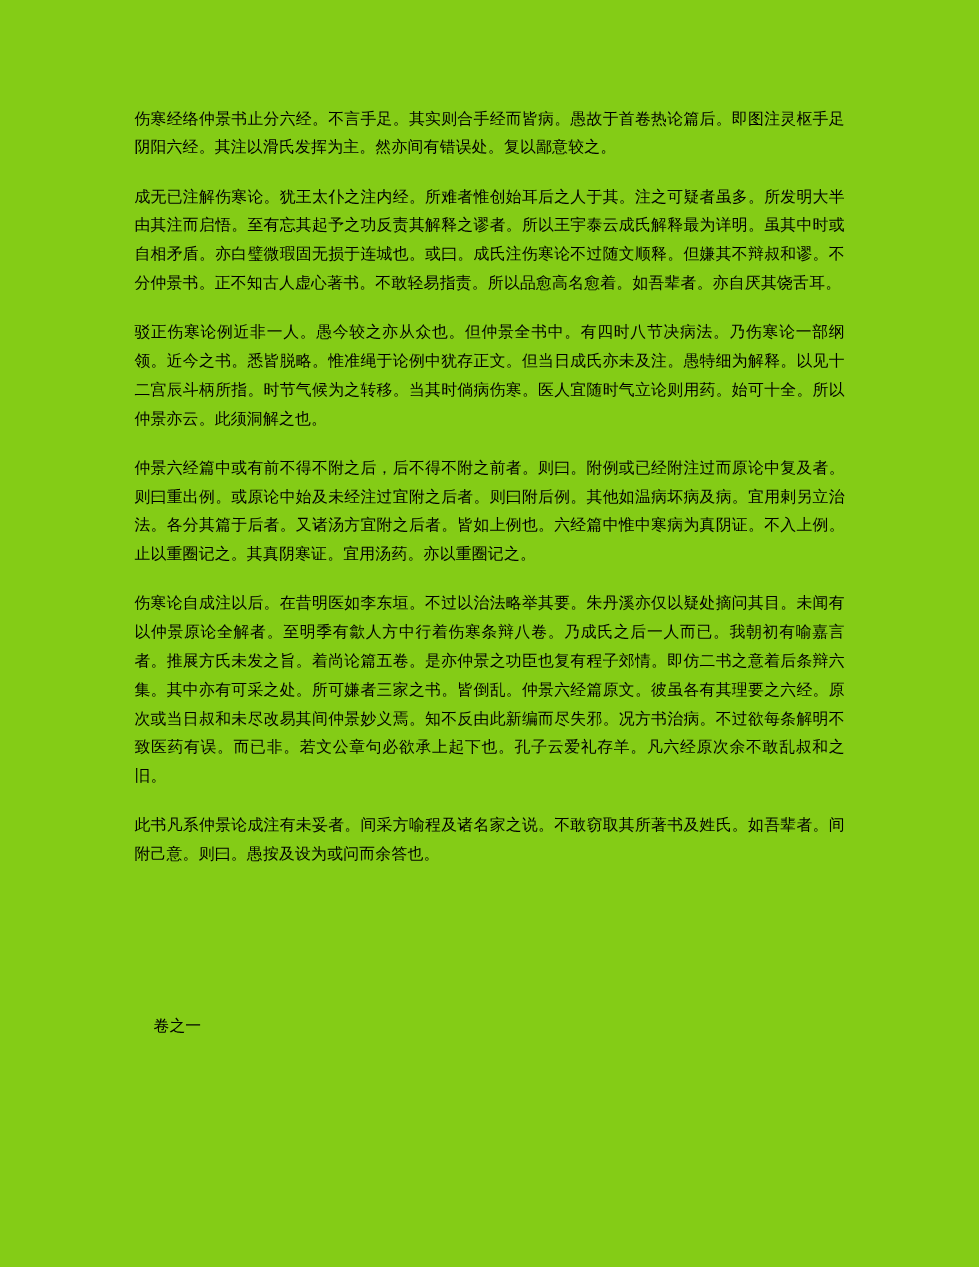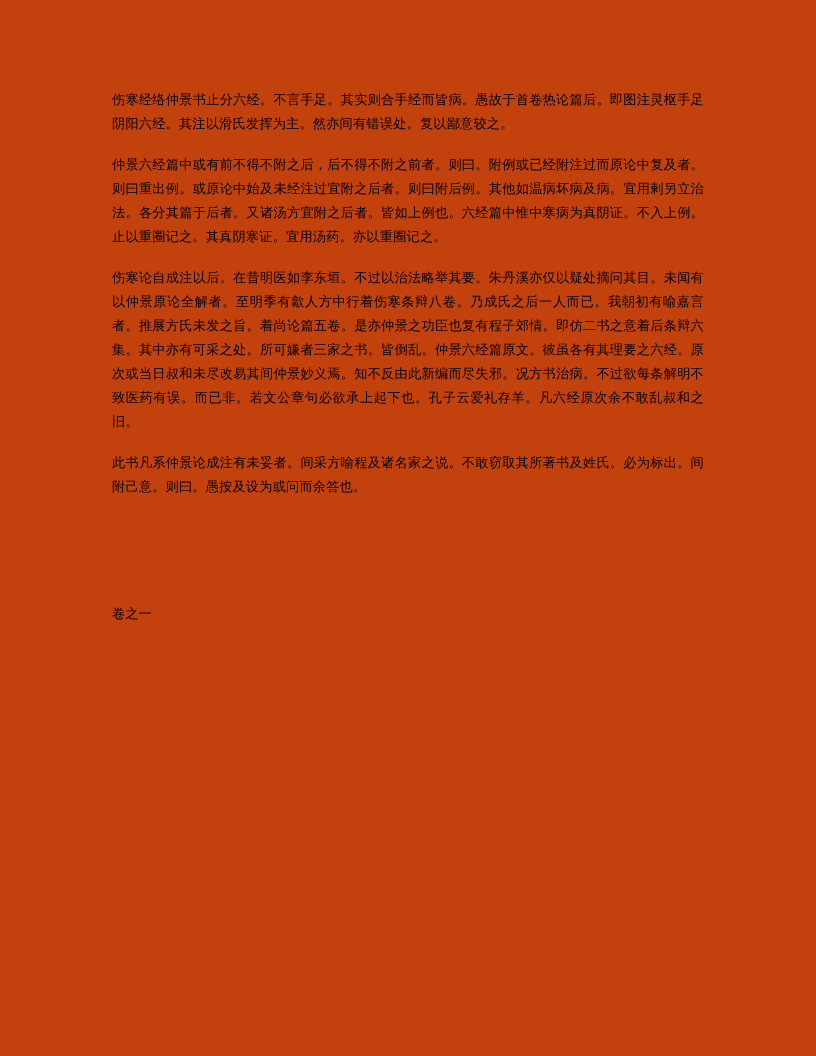--- a/index.html
+++ b/index.html
@@ -3,21 +3,21 @@
 <meta charset="utf-8">
 <style>
   html, body {
     margin: 0;
     padding: 0;
     background: #ffffff;
   }
   .page {
     width: 816px;
     height: 1056px;
-    background: #c2410c;
+    background: #84cc16;
     position: relative;
     box-sizing: border-box;
     padding: 88px 50px 0 112px;
     font-family: "DejaVu Sans", "Liberation Sans", sans-serif;
     color: #000000;
   }
   .doc-body {
     width: 592px;
   }
   p.para {
@@ -34,33 +34,35 @@
   }
   .spacer-large {
     height: 86px;
   }
   .spacer-mid {
     height: 64px;
   }
   .chapter-title {
     font-size: 13.2px;
     line-height: 24px;
-    margin: 0;
+    margin: 16px;
     color: #000;
   }
 </style>
 </head>
 <body>
 
 <div class="page">
   <div class="doc-body">
     <p class="para">伤寒经络仲景书止分六经。不言手足。其实则合手经而皆病。愚故于首卷热论篇后。即图注灵枢手足阴阳六经。其注以滑氏发挥为主。然亦间有错误处。复以鄙意较之。</p>
+    <p class="para">成无已注解伤寒论。犹王太仆之注内经。所难者惟创始耳后之人于其。注之可疑者虽多。所发明大半由其注而启悟。至有忘其起予之功反责其解释之谬者。所以王宇泰云成氏解释最为详明。虽其中时或自相矛盾。亦白璧微瑕固无损于连城也。或曰。成氏注伤寒论不过随文顺释。但嫌其不辩叔和谬。不分仲景书。正不知古人虚心著书。不敢轻易指责。所以品愈高名愈着。如吾辈者。亦自厌其饶舌耳。</p>
+    <p class="para">驳正伤寒论例近非一人。愚今较之亦从众也。但仲景全书中。有四时八节决病法。乃伤寒论一部纲领。近今之书。悉皆脱略。惟准绳于论例中犹存正文。但当日成氏亦未及注。愚特细为解释。以见十二宫辰斗柄所指。时节气候为之转移。当其时倘病伤寒。医人宜随时气立论则用药。始可十全。所以仲景亦云。此须洞解之也。</p>
     <p class="para">仲景六经篇中或有前不得不附之后，后不得不附之前者。则曰。附例或已经附注过而原论中复及者。则曰重出例。或原论中始及未经注过宜附之后者。则曰附后例。其他如温病坏病及病。宜用剌另立治法。各分其篇于后者。又诸汤方宜附之后者。皆如上例也。六经篇中惟中寒病为真阴证。不入上例。止以重圈记之。其真阴寒证。宜用汤药。亦以重圈记之。</p>
     <p class="para">伤寒论自成注以后。在昔明医如李东垣。不过以治法略举其要。朱丹溪亦仅以疑处摘问其目。未闻有以仲景原论全解者。至明季有歙人方中行着伤寒条辩八卷。乃成氏之后一人而已。我朝初有喻嘉言者。推展方氏未发之旨。着尚论篇五卷。是亦仲景之功臣也复有程子郊情。即仿二书之意着后条辩六集。其中亦有可采之处。所可嫌者三家之书。皆倒乱。仲景六经篇原文。彼虽各有其理要之六经。原次或当日叔和未尽改易其间仲景妙义焉。知不反由此新编而尽失邪。况方书治病。不过欲每条解明不致医药有误。而已非。若文公章句必欲承上起下也。孔子云爱礼存羊。凡六经原次余不敢乱叔和之旧。</p>
-    <p class="para">此书凡系仲景论成注有未妥者。间采方喻程及诸名家之说。不敢窃取其所著书及姓氏。必为标出。间附己意。则曰。愚按及设为或问而余答也。</p>
+    <p class="para">此书凡系仲景论成注有未妥者。间采方喻程及诸名家之说。不敢窃取其所著书及姓氏。如吾辈者。间附己意。则曰。愚按及设为或问而余答也。</p>
 
     <div class="spacer-large"></div>
 
     <p class="chapter-title">卷之一</p>
 
     <div class="spacer-mid"></div>
 
   </div>
 </div>
 

